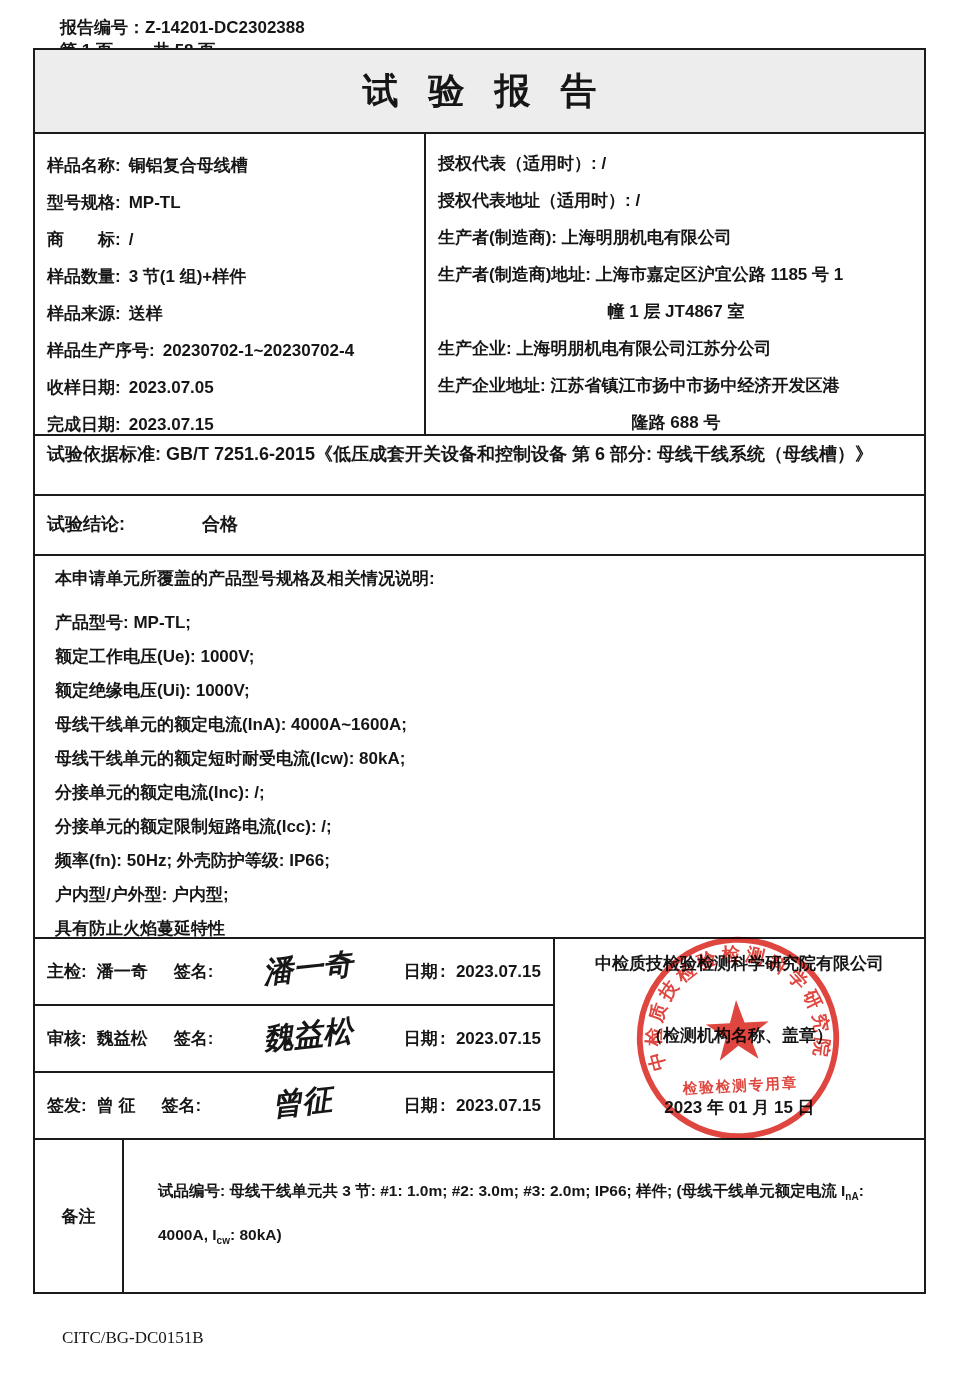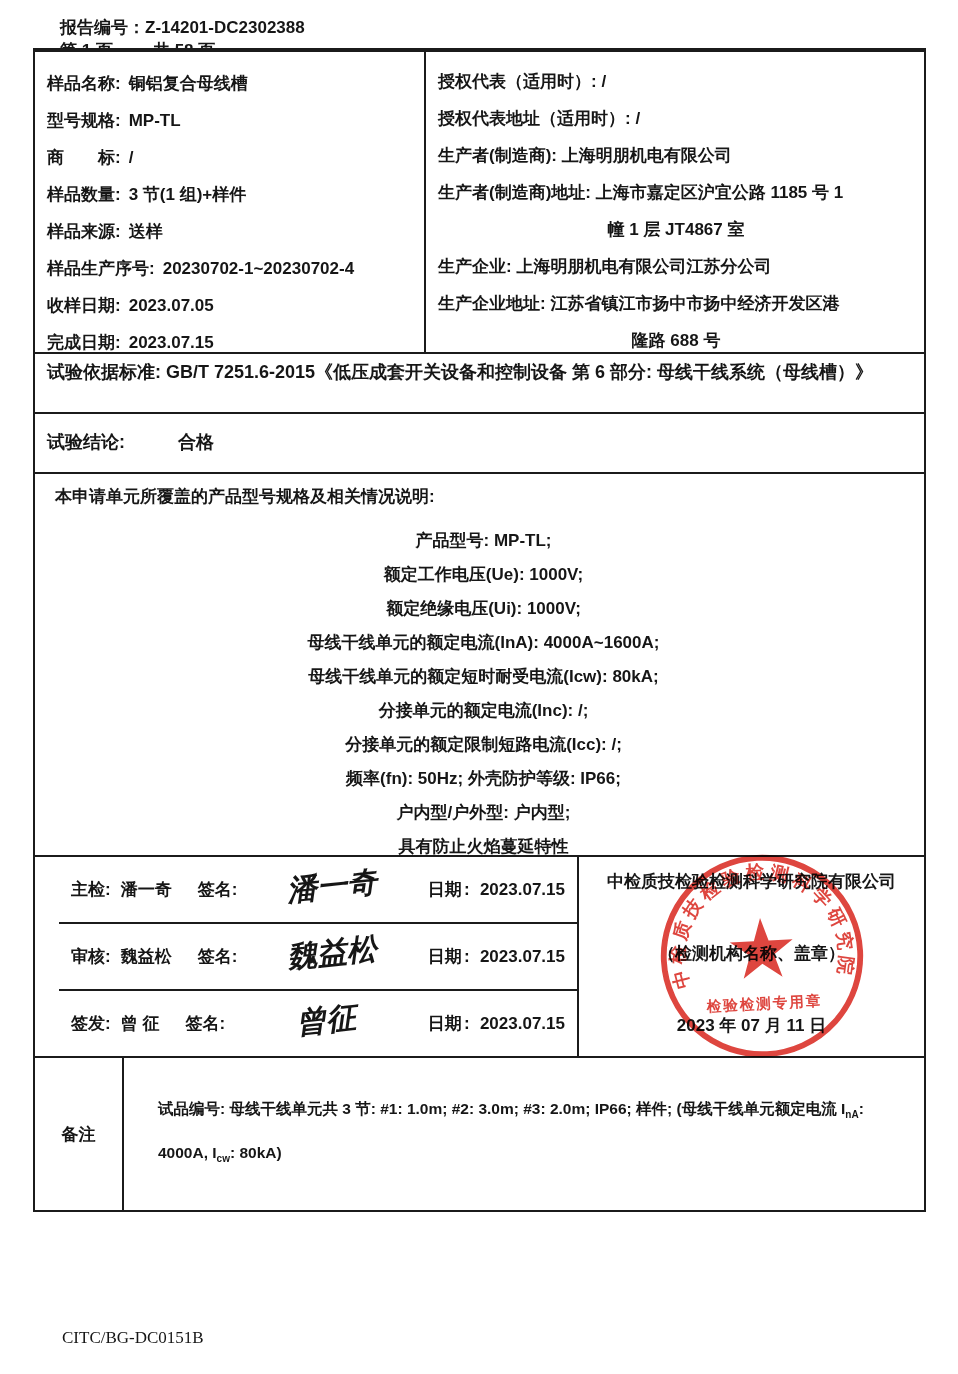--- a/index.html
+++ b/index.html
@@ -36,25 +36,25 @@
   .title-band span{margin-right:-30px;}
   .info-section{display:flex;height:302px;border-top:2px solid var(--border);}
   .sample-col{width:391px;border-right:2px solid var(--border);padding:13px 0 0 12px;font-size:17px;}
   .sample-row{line-height:37px;white-space:nowrap;}
   .sample-row .lbl{margin-right:8px;}
   .producer-col{flex:1;padding:11px 10px 0 12px;font-size:17px;}
   .producer-row{line-height:37px;}
   .producer-line2{text-align:center;line-height:37px;}
   .standard-row{min-height:60px;border-top:2px solid var(--border);padding:5px 12px;font-size:18px;line-height:26px;}
   .conclusion-row{height:60px;border-top:2px solid var(--border);padding:16px 12px 0 12px;font-size:18px;}
-  .conclusion-row .val{margin-left:48px;}
+  .conclusion-row .val{margin-left:72px;}
   .coverage-section{height:383px;border-top:2px solid var(--border);padding:8px 12px 0 20px;font-size:17px;}
   .coverage-intro{line-height:30px;margin-bottom:12px;}
-  .coverage-line{line-height:34px;text-align:center;}
-  .signature-section{display:flex;height:201px;border-top:2px solid var(--border);padding-left:24px;}
+  .coverage-line{line-height:34px;}
+  .signature-section{display:flex;height:201px;border-top:2px solid var(--border);}
   .sig-left{width:520px;border-right:2px solid var(--border);display:flex;flex-direction:column;}
   .sig-row{flex:1;display:flex;align-items:center;padding:0 12px;font-size:17px;}
   .sig-row + .sig-row{border-top:2px solid var(--border);}
   .sig-role{white-space:nowrap;}
   .sig-name{margin-left:10px;white-space:nowrap;}
   .sig-label{margin-left:26px;white-space:nowrap;}
   .sig-script{
     flex:1;text-align:center;
     font-family:"DejaVu Sans",sans-serif;
     font-style:italic;font-size:30px;
@@ -93,20 +93,23 @@
     <span>报告编号：</span><span>Z-14201-DC2302388</span>
   </div>
   <div class="page-indicator">
     <span>第 1 页</span>
     <span>共 58 页</span>
   </div>
 </div>
 
 <div class="report-table">
 
+  <div class="title-band">
+    <span>试验报告</span>
+  </div>
 
   <div class="info-section">
     <div class="sample-col">
       <div class="sample-row"><span class="lbl">样品名称:</span><span>铜铝复合母线槽</span></div>
       <div class="sample-row"><span class="lbl">型号规格:</span><span>MP-TL</span></div>
       <div class="sample-row"><span class="lbl">商　　标:</span><span>/</span></div>
       <div class="sample-row"><span class="lbl">样品数量:</span><span>3 节(1 组)+样件</span></div>
       <div class="sample-row"><span class="lbl">样品来源:</span><span>送样</span></div>
       <div class="sample-row"><span class="lbl">样品生产序号:</span><span>20230702-1~20230702-4</span></div>
       <div class="sample-row"><span class="lbl">收样日期:</span><span>2023.07.05</span></div>
@@ -171,21 +174,21 @@
         <span class="sig-name">曾 征</span>
         <span class="sig-label">签名:</span>
         <span class="sig-script">曾征</span>
         <span class="sig-date-label">日期:</span>
         <span class="sig-date">2023.07.15</span>
       </div>
     </div>
     <div class="sig-right">
       <div class="agency-name">中检质技检验检测科学研究院有限公司</div>
       <div class="agency-note">（检测机构名称、盖章）</div>
-      <div class="agency-date">2023 年 07 月 11 日</div>
+      <div class="agency-date">2023 年 01 月 15 日</div>
       <svg class="seal" viewBox="0 0 220 220" aria-hidden="true">
         <circle cx="110" cy="110" r="101" fill="none" stroke="#d8251d" stroke-width="6"></circle>
         <polygon points="110,71 117.6,94.5 142.3,94.5 122.4,109 130,132.5 110,118 90,132.5 97.6,109 77.7,94.5 102.4,94.5" fill="#d8251d"></polygon>
         <path id="sealArc" d="M 34.8,137.4 A 80,80 0 1 1 185.2,137.4" fill="none"></path>
         <text class="ring-text">
           <textPath href="#sealArc" startOffset="0">中检质技检验检测科学研究院有限公司</textPath>
         </text>
         <text class="banner-text" x="110" y="164" text-anchor="middle">检验检测专用章</text>
       </svg>
     </div>

